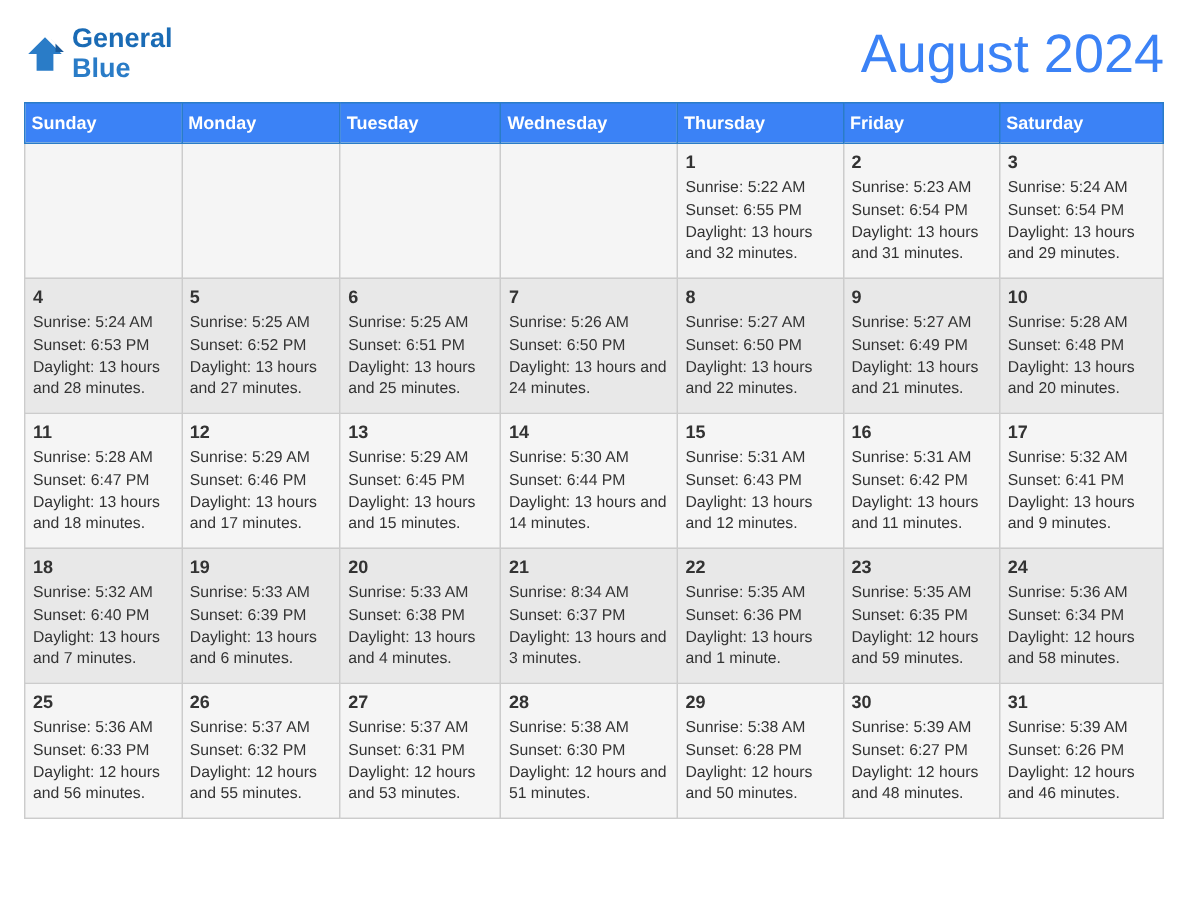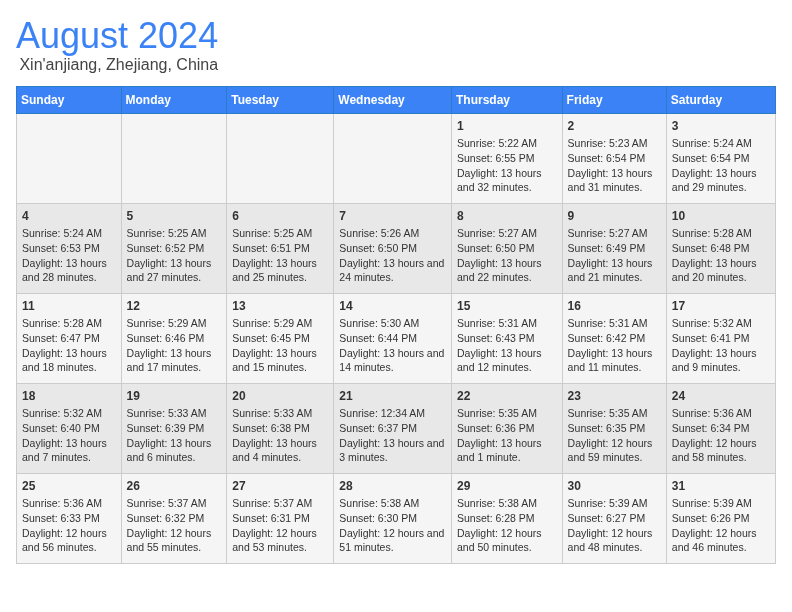--- a/index.html
+++ b/index.html
@@ -86,23 +86,32 @@
       font-weight: bold;
       font-size: 12px;
       display: block;
       margin-bottom: 2px;
     }
   </style>
 </head>
 <body>
 
 <div class="header">
+  <div class="logo">
+    <svg class="logo-icon" viewBox="0 0 40 40">
+      <polygon points="20,4 36,20 28,20 28,36 12,36 12,20 4,20" fill="#2a7cc7"></polygon>
+      <polygon points="24,4 38,18 30,18 30,10" fill="#1a5a9a"></polygon>
+    </svg>
+    <div class="logo-text">
+      <div><span>General</span></div>
+      <div><span style="color:#2a7cc7">Blue</span></div>
+    </div>
+  </div>
   <div class="title-block">
     <h1>August 2024</h1>
-    <h2>Xin'anjiang, Zhejiang, China</h2>
   </div>
 </div>
 
 <table>
   <thead>
     <tr>
       <th>Sunday</th>
       <th>Monday</th>
       <th>Tuesday</th>
       <th>Wednesday</th>
@@ -238,21 +247,21 @@
           <span style="display: block;">Daylight: 13 hours and 6 minutes.</span>
         </td>
         <td>
           <span class="day-num">20</span>
           <span style="display: block;">Sunrise: 5:33 AM</span>
           <span style="display: block;">Sunset: 6:38 PM</span>
           <span style="display: block;">Daylight: 13 hours and 4 minutes.</span>
         </td>
         <td>
           <span class="day-num">21</span>
-          <span style="display: block;">Sunrise: 12:34 AM</span>
+          <span style="display: block;">Sunrise: 8:34 AM</span>
           <span style="display: block;">Sunset: 6:37 PM</span>
           <span style="display: block;">Daylight: 13 hours and 3 minutes.</span>
         </td>
         <td>
           <span class="day-num">22</span>
           <span style="display: block;">Sunrise: 5:35 AM</span>
           <span style="display: block;">Sunset: 6:36 PM</span>
           <span style="display: block;">Daylight: 13 hours and 1 minute.</span>
         </td>
         <td>

